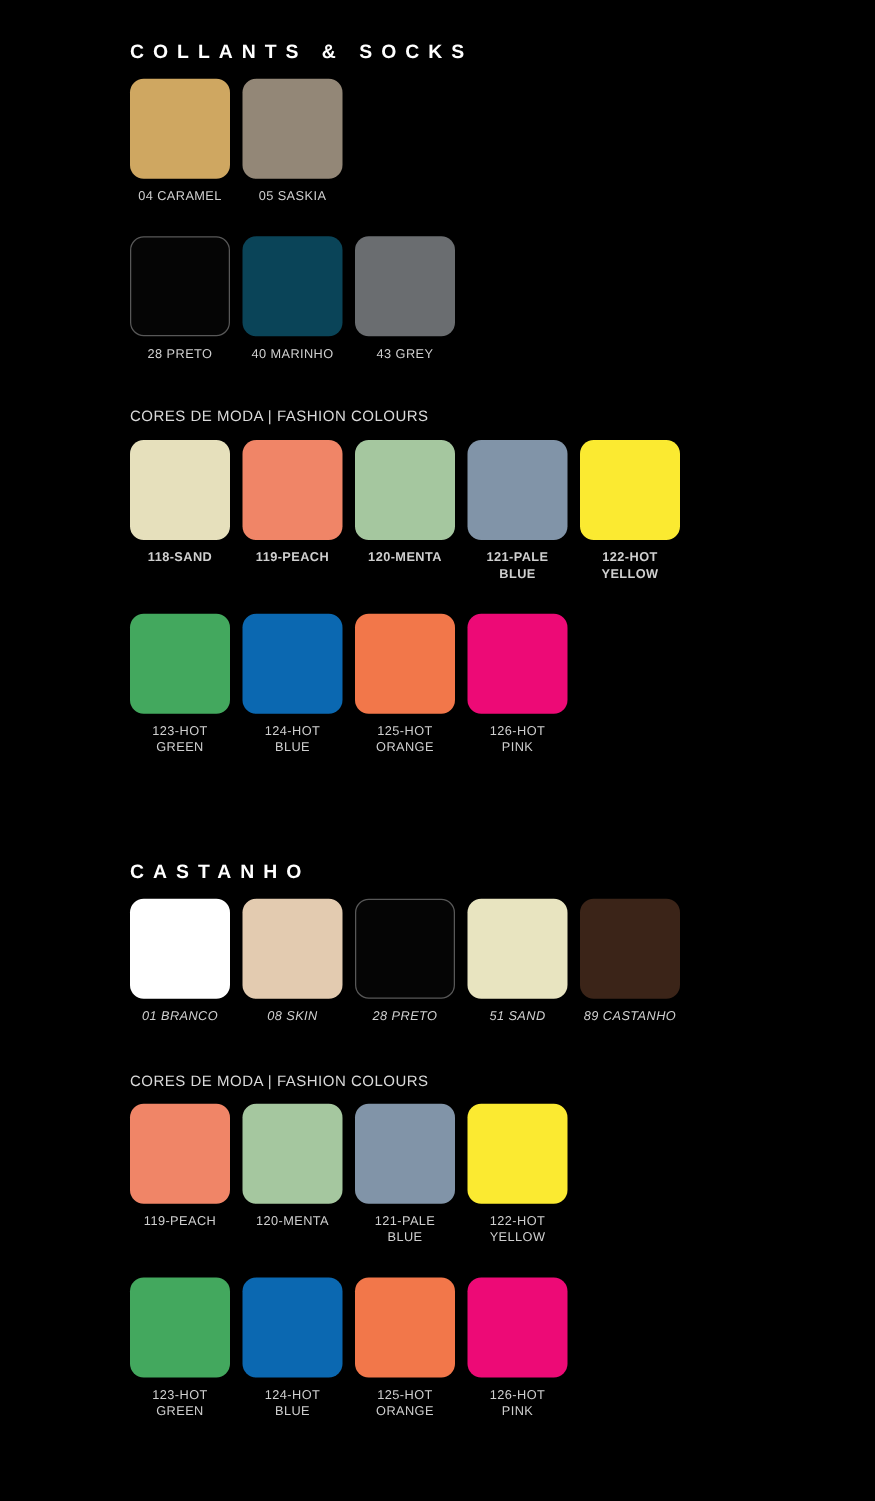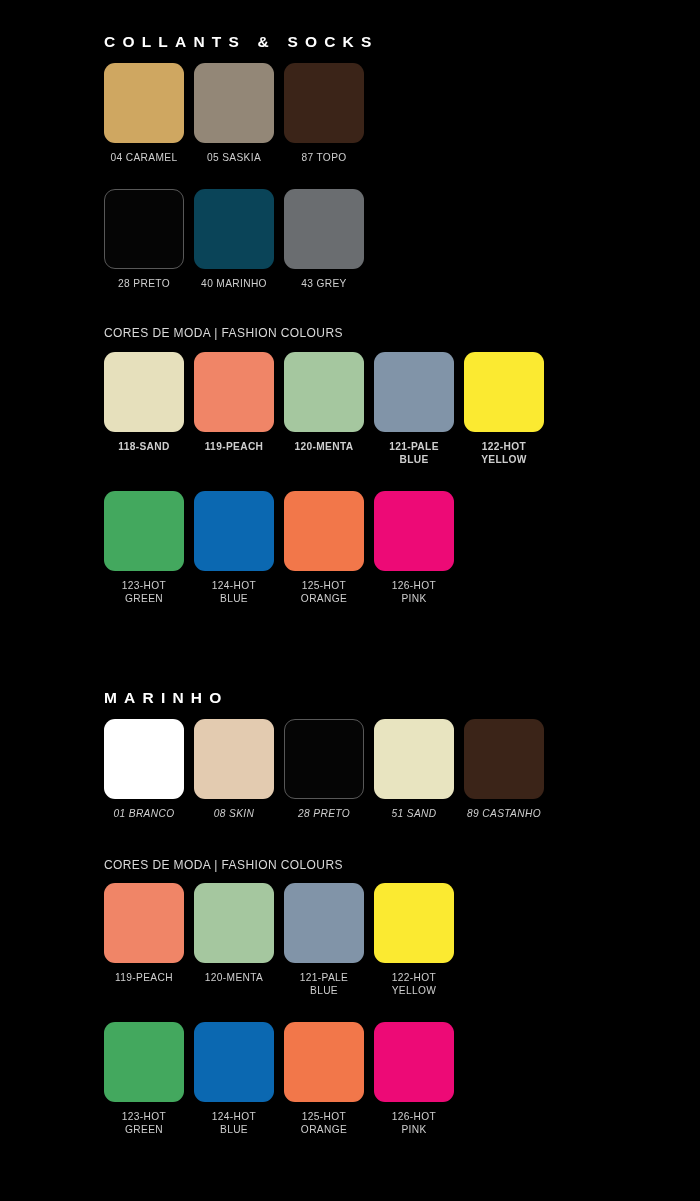--- a/index.html
+++ b/index.html
@@ -104,24 +104,20 @@
 
   <div class="row block" id="row-collants-1">
       <div class="swatch-cell">
         <div class="chip" style="background: rgb(207, 167, 97);"></div>
         <div class="chip-label">04 CARAMEL</div>
       </div>
       <div class="swatch-cell">
         <div class="chip" style="background: rgb(147, 135, 119);"></div>
         <div class="chip-label">05 SASKIA</div>
       </div>
-      <div class="swatch-cell">
-        <div class="chip" style="background: rgb(59, 36, 24);"></div>
-        <div class="chip-label">87 TOPO</div>
-      </div>
     </div>
 
   <div class="row block" id="row-collants-2">
       <div class="swatch-cell">
         <div class="chip bordered" style="background: rgb(5, 5, 5);"></div>
         <div class="chip-label">28 PRETO</div>
       </div>
       <div class="swatch-cell">
         <div class="chip" style="background: rgb(10, 68, 88);"></div>
         <div class="chip-label">40 MARINHO</div>
@@ -175,21 +171,21 @@
         <div class="chip-label">125-HOT
 ORANGE</div>
       </div>
       <div class="swatch-cell">
         <div class="chip" style="background: rgb(237, 10, 118);"></div>
         <div class="chip-label">126-HOT
 PINK</div>
       </div>
     </div>
 
-  <h1 class="section-title block" id="title-seamless">MARINHO</h1>
+  <h1 class="section-title block" id="title-seamless">CASTANHO</h1>
 
   <div class="row block" id="row-seamless-1">
       <div class="swatch-cell">
         <div class="chip" style="background: rgb(255, 255, 255);"></div>
         <div class="chip-label">01 BRANCO</div>
       </div>
       <div class="swatch-cell">
         <div class="chip" style="background: rgb(227, 203, 176);"></div>
         <div class="chip-label">08 SKIN</div>
       </div>

